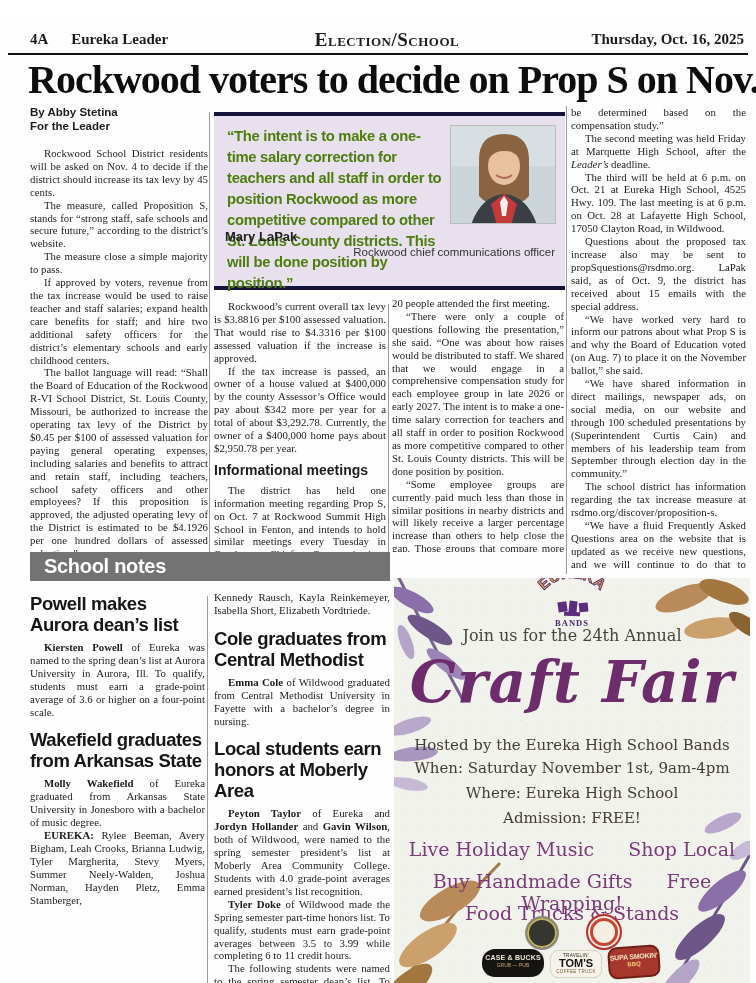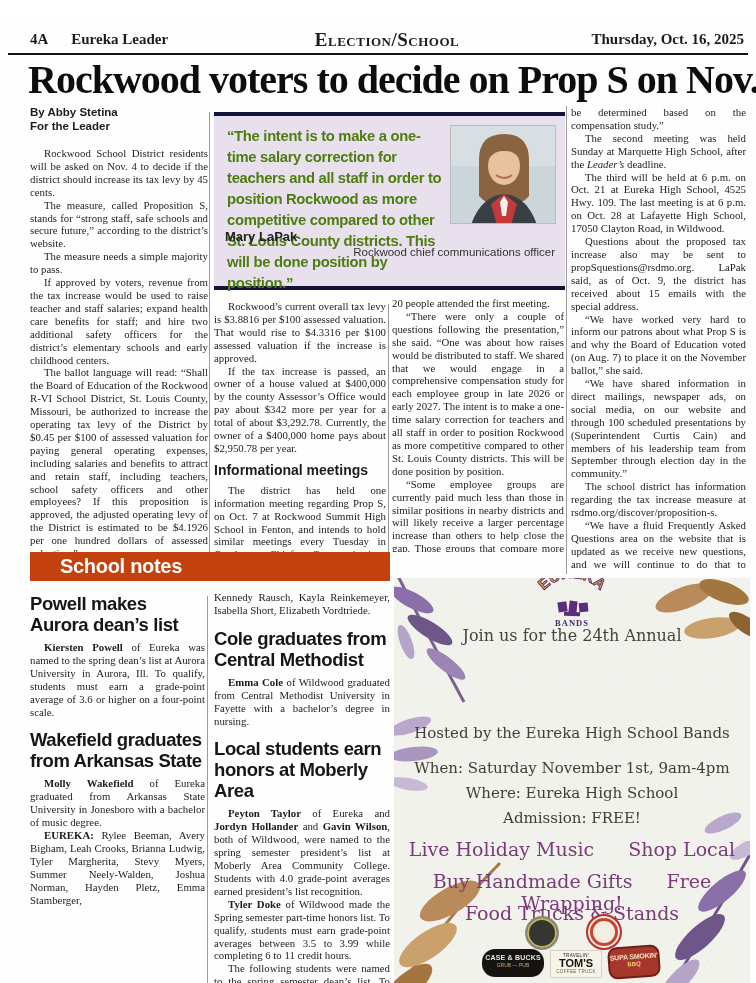--- a/index.html
+++ b/index.html
@@ -45,22 +45,22 @@
     font-family:"Liberation Sans", sans-serif; font-weight:bold; font-size:14.8px;
     line-height:21px; letter-spacing:-0.3px; color:#4d7c0f; text-align:left; }
   .quote-photo { position:absolute; right:9px; top:9px; width:106px; height:99px;
     border:1px solid #bbb; background:#cdd6da; overflow:hidden; }
   .quote-name { position:absolute; right:10px; top:113px; width:330px; text-align:left;
     font-family:"Liberation Sans", sans-serif; font-weight:bold; font-size:13px; color:#222; }
   .quote-title { position:absolute; right:10px; top:130px; width:340px; text-align:right;
     font-family:"Liberation Sans", sans-serif; font-size:11.5px; color:#333; }
   
   .notes-banner { position:absolute; left:30px; top:532px; width:360px; height:29px;
-    background:#c2410c; color:#fff; font-family:"Liberation Sans", sans-serif;
-    font-weight:bold; font-size:20px; line-height:29px; padding-left:30px; letter-spacing:-0.3px; }
+    background:#737373; color:#fff; font-family:"Liberation Sans", sans-serif;
+    font-weight:bold; font-size:20px; line-height:29px; padding-left:14px; letter-spacing:-0.3px; }
   .note-col { position:absolute; overflow:hidden; }
   .noteA { left:30px;  top:571px; width:175px; height:406px; }
   .noteB { left:214px; top:571px; width:176px; height:406px; }
   .note-vr { left:207px; top:576px; height:398px; }
   .note-head { font-family:"Liberation Sans", sans-serif; font-weight:bold; font-size:18.5px;
     line-height:21px; letter-spacing:-0.4px; text-align:left; margin:11px 0 6px 0; color:#161616; }
   .note-col > .para:first-child { text-indent:0; }
   .note-col .note-head:first-child { margin-top:2px; }
   
   .ad { position:absolute; left:394px; top:558px; width:356px; height:425px;
@@ -68,26 +68,26 @@
     background-image:radial-gradient(#dde0d5 0.8px, transparent 0.9px),
                      radial-gradient(#e6e3ef 0.7px, transparent 0.8px);
     background-size:17px 15px, 23px 19px; overflow:hidden;
     font-family:"DejaVu Serif", serif; text-align:center; }
   .ad .leaf { position:absolute; pointer-events:none; }
   .ad-logo { position:absolute; left:0; right:0; top:-2px; text-align:center; }
   .ad-intro { position:absolute; left:0; right:0; top:48px; font-size:16px; color:#45453c; }
   .ad-title { position:absolute; left:0; right:0; top:64px; font-size:58px; line-height:80px;
     font-style:italic; font-weight:bold; color:#6d2c6b; letter-spacing:1px; }
   .ad-line { position:absolute; left:0; right:0; color:#433d36; font-size:15px; }
-  .ad-hosted { top:146px; } .ad-when { top:181px; } .ad-where { top:206px; } .ad-adm { top:231px; }
+  .ad-hosted { top:158px; } .ad-when { top:181px; } .ad-where { top:206px; } .ad-adm { top:231px; }
   .ad-feat { position:absolute; left:0; right:0; color:#7b3a79; font-size:19px; }
   .ad-f1 { top:260px; } .ad-f2 { top:292px; } .ad-f3 { top:324px; }
   .ad-feat .gap { display:inline-block; width:34px; }
   
-  .vendor { position:absolute; font-family:"Liberation Sans", sans-serif; }
+  .vendor { position:absolute; font-family:"Liberation Sans", sans-serif;border-radius:8px; }
   .v-factory { left:131px; top:338px; width:34px; height:34px; border-radius:50%;
     background:#35362f; border:2px solid #8a8c80; box-shadow:inset 0 0 0 2px #c8b25a; }
   .v-rooster { left:192px; top:336px; width:36px; height:36px; border-radius:50%;
     background:#f3ede2; border:2px solid #b8312f; box-shadow:inset 0 0 0 2px #f3ede2, inset 0 0 0 5px #c8452f; }
   .v-case { left:88px; top:371px; width:62px; height:28px; border-radius:13px;
     background:#161412; color:#efe8da; text-align:center; padding-top:5px; }
   .v-case .l1 { font-size:7px; font-weight:bold; letter-spacing:0.2px; line-height:8px; }
   .v-case .l2 { font-size:5px; color:#c9a96a; line-height:6px; }
   .v-toms { left:156px; top:372px; width:52px; height:28px; background:#f6f3ea;
     border:1px solid #d8d2c2; text-align:center; color:#17140f; padding-top:2px; }
@@ -122,21 +122,21 @@
   <div class="vrule vr3"></div>
 
   <div class="acol col1 body-copy">
     <div class="byline">
       <div>By Abby Stetina</div>
       <div>For the Leader</div>
     </div>
     <div>
         <p class="para">Rockwood School District residents will be asked on Nov. 4 to decide if the district should increase its tax levy by 45 cents.</p>
         <p class="para">The measure, called Proposition S, stands for “strong staff, safe schools and secure future,” according to the district’s website.</p>
-        <p class="para">The measure needs a simple majority to pass.</p>
+        <p class="para">The measure close a simple majority to pass.</p>
         <p class="para">If approved by voters, revenue from the tax increase would be used to raise teacher and staff salaries; expand health care benefits for staff; and hire two additional safety officers for the district’s elementary schools and early childhood centers.</p>
         <p class="para">The ballot language will read: “Shall the Board of Education of the Rockwood R-VI School District, St. Louis County, Missouri, be authorized to increase the operating tax levy of the District by $0.45 per $100 of assessed valuation for paying general operating expenses, including salaries and benefits to attract and retain staff, including teachers, school safety officers and other employees? If this proposition is approved, the adjusted operating levy of the District is estimated to be $4.1926 per one hundred dollars of assessed valuation.”</p>
       </div>
   </div>
 
   <div class="quote-box">
     <div class="quote-text">“The intent is to make a one-time salary correction for teachers and all staff in order to position Rockwood as more competitive compared to other St. Louis County districts. This will be done position by position.”</div>
     <div class="quote-photo">
       <svg width="106" height="99" viewBox="0 0 106 99">
         <rect x="0" y="0" width="106" height="99" fill="#ccd6da"></rect>
@@ -166,21 +166,21 @@
   </div>
 
   <div class="acol col3 body-copy">
       <p class="para">20 people attended the first meeting.</p>
       <p class="para">“There were only a couple of questions following the presentation,” she said. “One was about how raises would be distributed to staff. We shared that we would engage in a comprehensive compensation study for each employee group in late 2026 or early 2027. The intent is to make a one-time salary correction for teachers and all staff in order to position Rockwood as more competitive compared to other St. Louis County districts. This will be done position by position.</p>
       <p class="para">“Some employee groups are currently paid much less than those in similar positions in nearby districts and will likely receive a larger percentage increase than others to help close the gap. Those groups that compare more favorably to their peers in other districts will receive less of a percentage increase. That will all</p>
     </div>
 
   <div class="acol col4 body-copy">
       <p class="para">be determined based on the compensation study.”</p>
-      <p class="para"><span>The second meeting was held Sunday at Marquette High School, after the </span><i>Leader’s</i><span> deadline.</span></p>
+      <p class="para"><span>The second meeting was held Friday at Marquette High School, after the </span><i>Leader’s</i><span> deadline.</span></p>
       <p class="para">The third will be held at 6 p.m. on Oct. 21 at Eureka High School, 4525 Hwy. 109. The last meeting is at 6 p.m. on Oct. 28 at Lafayette High School, 17050 Clayton Road, in Wildwood.</p>
       <p class="para">Questions about the proposed tax increase also may be sent to propSquestions@rsdmo.org. LaPak said, as of Oct. 9, the district has received about 15 emails with the special address.</p>
       <p class="para">“We have worked very hard to inform our patrons about what Prop S is and why the Board of Education voted (on Aug. 7) to place it on the November ballot,” she said.</p>
       <p class="para">“We have shared information in direct mailings, newspaper ads, on social media, on our website and through 100 scheduled presentations by (Superintendent Curtis Cain) and members of his leadership team from September through election day in the community.”</p>
       <p class="para">The school district has information regarding the tax increase measure at rsdmo.org/discover/proposition-s.</p>
       <p class="para">“We have a fluid Frequently Asked Questions area on the website that is updated as we receive new questions, and we will continue to do that to ensure all Rockwood patrons can make an informed decision about Prop S,” LaPak said.</p>
     </div>
 
   <div class="notes-banner">School notes</div>
   <div class="vrule note-vr"></div>
@@ -250,20 +250,21 @@
           <rect x="36" y="26" width="9" height="10" transform="rotate(-8 40 31)"></rect>
           <rect x="47" y="25" width="8" height="12" transform="rotate(6 51 31)"></rect>
           <rect x="57" y="27" width="9" height="9" transform="rotate(-5 61 31)"></rect>
           <rect x="42" y="36" width="16" height="4" transform="rotate(2 50 38)"></rect>
         </g>
         <text x="50" y="50" text-anchor="middle" font-family="Liberation Serif, serif" font-weight="bold" font-size="8.5" fill="#4a2a6e" letter-spacing="1">BANDS</text>
       </svg>
     </div>
 
     <div class="ad-intro">Join us for the 24th Annual</div>
+    <div class="ad-title">Craft Fair</div>
     <div class="ad-line ad-hosted">Hosted by the Eureka High School Bands</div>
     <div class="ad-line ad-when">When: Saturday November 1st, 9am-4pm</div>
     <div class="ad-line ad-where">Where: Eureka High School</div>
     <div class="ad-line ad-adm">Admission: FREE!</div>
 
     <div class="ad-feat ad-f2">
       <span>Buy Handmade Gifts</span><span class="gap"></span><span>Free Wrapping!</span>
     </div>
     <div class="ad-feat ad-f1">
       <span>Live Holiday Music</span><span class="gap"></span><span>Shop Local</span>

